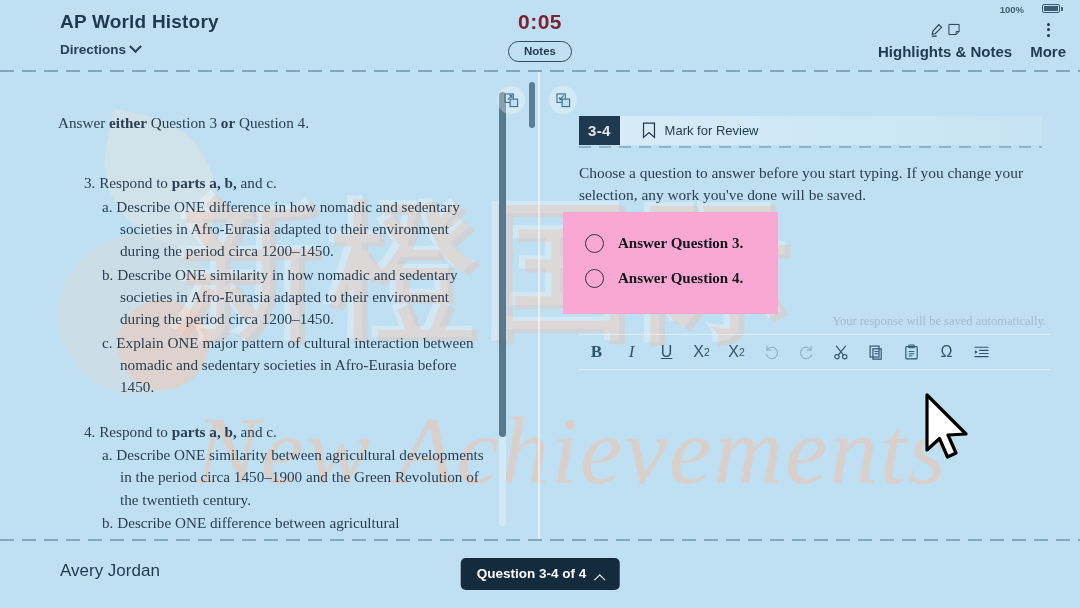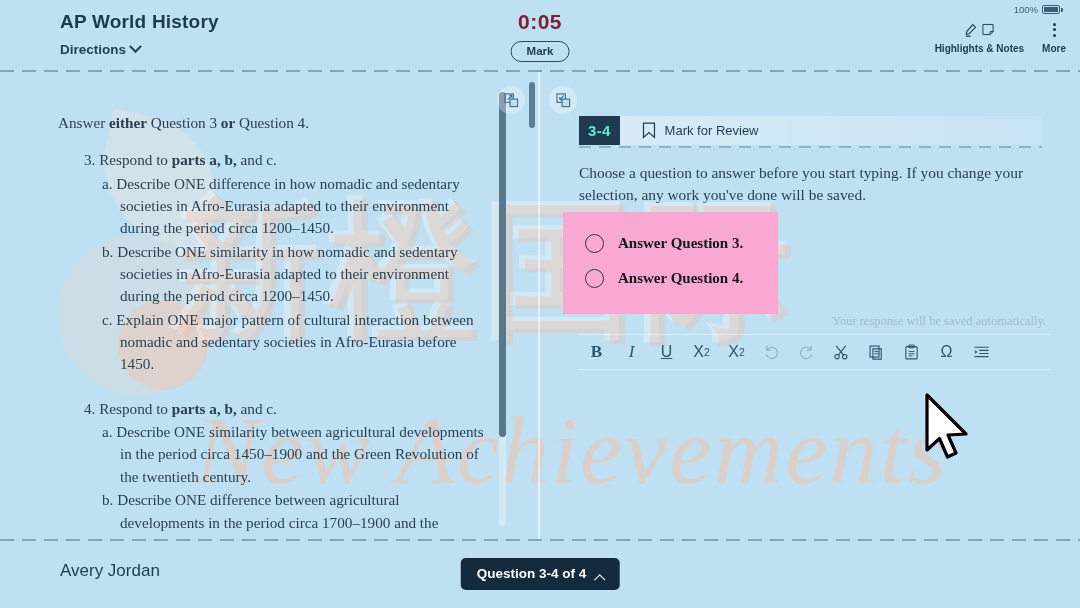--- a/index.html
+++ b/index.html
@@ -106,22 +106,22 @@
     transform: translateX(-50%);
     border: 1.4px solid #33475c;
     border-radius: 20px;
     padding: 3px 15px 4px;
     font-size: 11.5px; font-weight: 700; color: #1d3a50;
     background: transparent;
     cursor: pointer;
   }
   .battery-row {
     position: absolute; right: 20px; top: 4px;
-    display: flex; align-items: center; gap: 4px;
-    font-size: 9.5px; color: #3d5e75; font-weight: 400;
+    display: flex; gap: 18px;
+    font-size: 9.5px; color: #3d5e75; font-weight: 700;
   }
   .battery {
     width: 18px; height: 9px;
     border: 1.3px solid #3d5e75;
     border-radius: 2px;
     position: relative;
     display: inline-block;
   }
   .battery::after {
     content: ""; position: absolute;
@@ -136,21 +136,21 @@
   }
   .tr-actions {
     position: absolute; right: 14px; top: 20px;
     display: flex; align-items: flex-start; gap: 18px;
   }
   .tr-item {
     display: flex; flex-direction: column; align-items: center;
     gap: 4px; cursor: pointer;
     color: #1d3a50;
   }
-  .tr-item .lbl { font-size: 10px; font-weight: 600; white-space: nowrap; }
+  .tr-item .lbl { font-size: 15px; font-weight: 600; white-space: nowrap; }
   .tr-ico { height: 19px; display: flex; align-items: center; gap: 3px; }
   .dots-v {
     display: flex; flex-direction: column; gap: 2.5px;
     height: 19px; justify-content: center; align-items: center;
   }
   .dots-v span {
     width: 3px; height: 3px; border-radius: 50%; background: #1d3a50; display: block;
   }
   .dashed-sep {
     position: absolute; left: 0; right: 0; top: 70px;
@@ -167,21 +167,21 @@
   }
   .pane-left {
     position: absolute; left: 0; top: 0; width: 523px; bottom: 0;
     overflow: hidden;
   }
   .passage {
     position: absolute; left: 58px; top: 40px; right: 38px;
     font-family: "Liberation Serif", serif;
     font-size: 15.2px; line-height: 1.47; color: #2a3f52;
   }
-  .passage .lead { margin-bottom: 15px; }
+  .passage .lead { margin-bottom: 38px; }
   .q-block { margin-bottom: 22px; }
   .q-head { margin-left: 26px; margin-bottom: 1px; }
   .q-part {
     margin-left: 44px;
     text-indent: -18px;
     padding-left: 18px;
     margin-bottom: 1px;
   }
   .passage b { font-weight: 700; }
 
@@ -224,21 +224,21 @@
   .pane-right {
     position: absolute; left: 541px; top: 0; right: 0; bottom: 0;
   }
   .qhead {
     position: absolute; left: 38px; right: 38px; top: 44px;
     height: 29px;
     background: linear-gradient(to right, rgba(255,255,255,.40), rgba(255,255,255,.12));
     display: flex; align-items: center;
   }
   .qbadge {
-    background: #1d3a50; color: #5eead4;
+    background: #1d3a50; color: #e5e5e5;
     font-size: 15px; font-weight: 700;
     padding: 4px 9px 5px; letter-spacing: .3px;
     height: 29px; display: flex; align-items: center;
   }
   .mark-review {
     display: flex; align-items: center; gap: 9px;
     margin-left: 22px; cursor: pointer;
     font-size: 13px; color: #1d3a50; font-weight: 500;
   }
   .qhead-dash {
@@ -359,21 +359,21 @@
 
   <div class="topbar">
     <div class="title">AP World History</div>
 
     <div class="directions">
       <span>Directions</span>
       <i class="chev-d"></i>
     </div>
 
     <div class="timer">0:05</div>
-    <button class="hide-btn">Mark</button>
+    <button class="hide-btn">Notes</button>
 
     <div class="battery-row">
       <span>100%</span>
       <span class="battery">
           <i></i>
         </span>
     </div>
 
     <div class="tr-actions">
       <div class="tr-item">

